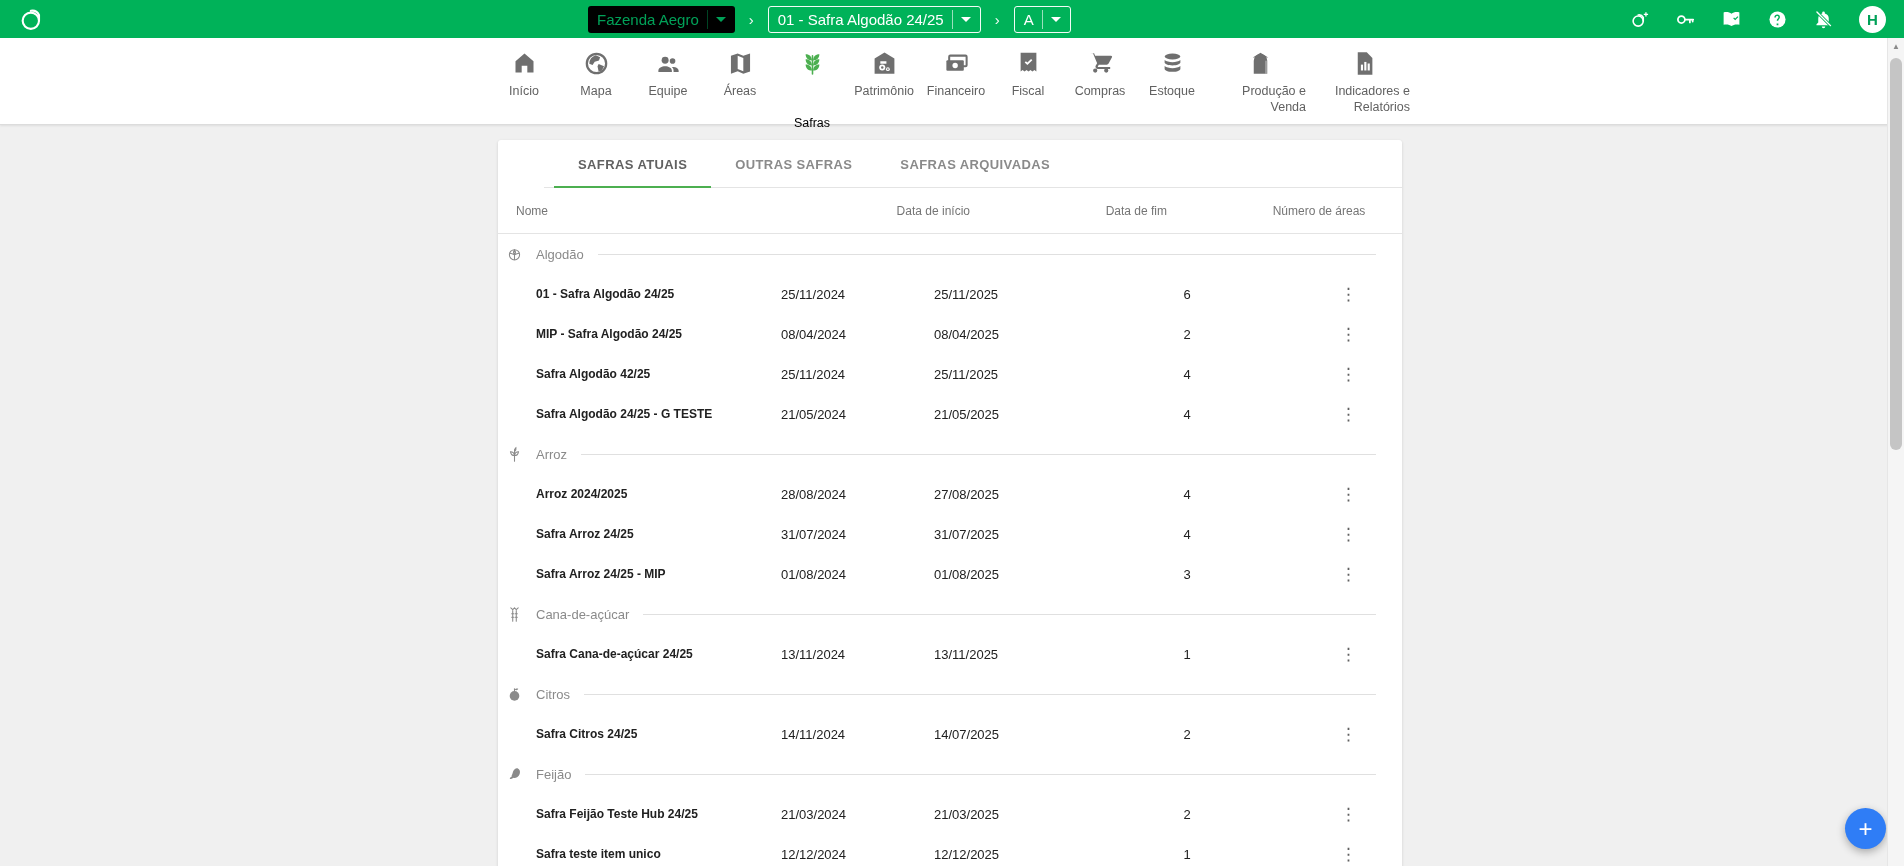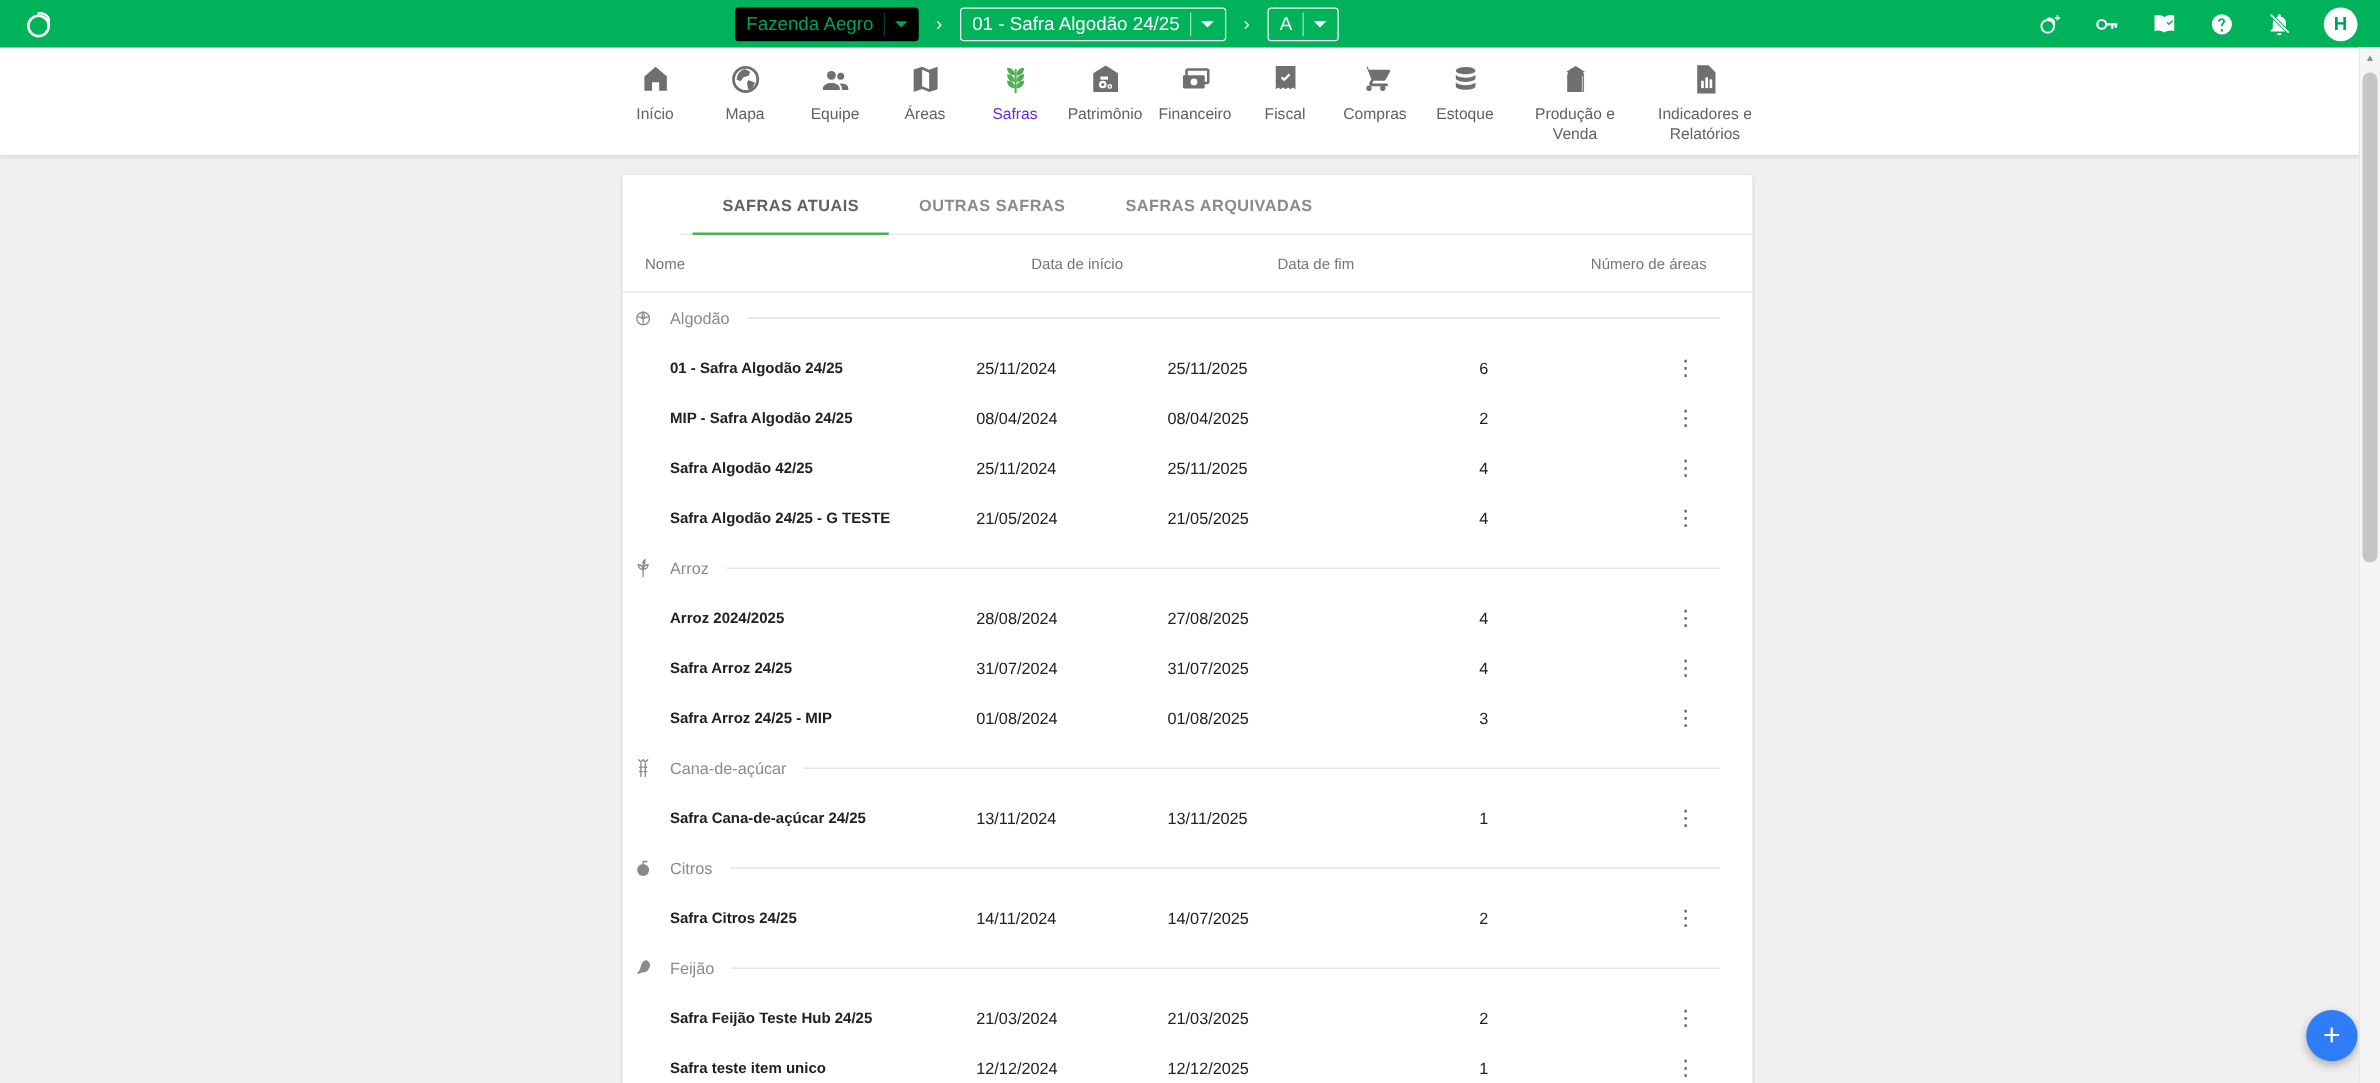--- a/index.html
+++ b/index.html
@@ -32,43 +32,43 @@
     cursor:pointer; }
 
   
   .navbar { position:absolute; left:0; top:38px; width:1904px; height:87px; background:#fff;
     border-bottom:1px solid #dcdcdc; box-shadow:0 1px 2px rgba(0,0,0,.08); z-index:20;
     display:flex; align-items:flex-start; justify-content:center; padding-top:12px; }
   .nav-item { display:flex; flex-direction:column; align-items:center; min-width:60px;
     margin:0 6px; cursor:pointer; color:#616161; }
   .nav-item .nav-icon { width:27px; height:27px; color:#6f6f6f; }
   .nav-item .nav-icon svg { width:100%; height:100%; }
-  .nav-item .nav-label { font-size:12.5px; margin-top:7px; text-align:center;
+  .nav-item .nav-label { font-size:12.5px; margin-top:7px; text-align:right;
     line-height:1.25; max-width:92px; }
-  .nav-item.active { color:#6d28d9; }
+  .nav-item.active { color:#000000;gap:32px; }
   .nav-item.active .nav-icon { color:#4caf50; }
 
   
   .content { position:absolute; left:0; top:126px; width:1887px; height:740px;
     background:#f0f0f0; }
   .card { position:absolute; left:498px; top:14px; width:904px; height:812px;
     background:#fff; border-radius:3px; box-shadow:0 1px 3px rgba(0,0,0,.14); }
 
   .tabs { display:flex; height:48px; border-bottom:1px solid #e4e4e4; padding-left:10px;margin-left:46px; }
   .tab { height:48px; display:flex; align-items:center; padding:0 24px; font-size:13px;
     letter-spacing:.4px; color:#8a8a8a; font-weight:bold; cursor:pointer; position:relative; }
   .tab.active { color:#616161; }
   .tab.active::after { content:""; position:absolute; left:0; right:0; bottom:0;
     height:2px; background:#4caf50; }
 
   .thead { display:grid; grid-template-columns:275px 153px 153px 216px 107px;
     height:46px; align-items:center; border-bottom:1px solid #e4e4e4;
     font-size:12px; color:#757575;gap:44px; }
   .thead .c-name { padding-left:18px; }
-  .thead .c-date { padding-left:8px; }
+  .thead .c-date { padding-left:8px;text-align:right; }
   .thead .c-num  { text-align:center; }
 
   .grow { height:40px; display:grid; grid-template-columns:275px 153px 153px 216px 107px;
     align-items:center; }
   .group-head { height:40px; display:flex; align-items:center; padding-left:8px; }
   .group-icon { width:17px; height:17px; color:#8a8a8a; flex:0 0 auto; }
   .group-icon svg { width:100%; height:100%; }
   .group-label { font-size:13px; color:#8a8a8a; margin-left:13px; white-space:nowrap; }
   .group-rule { flex:1; height:1px; background:#e0e0e0; margin-left:14px; margin-right:26px; }
 

